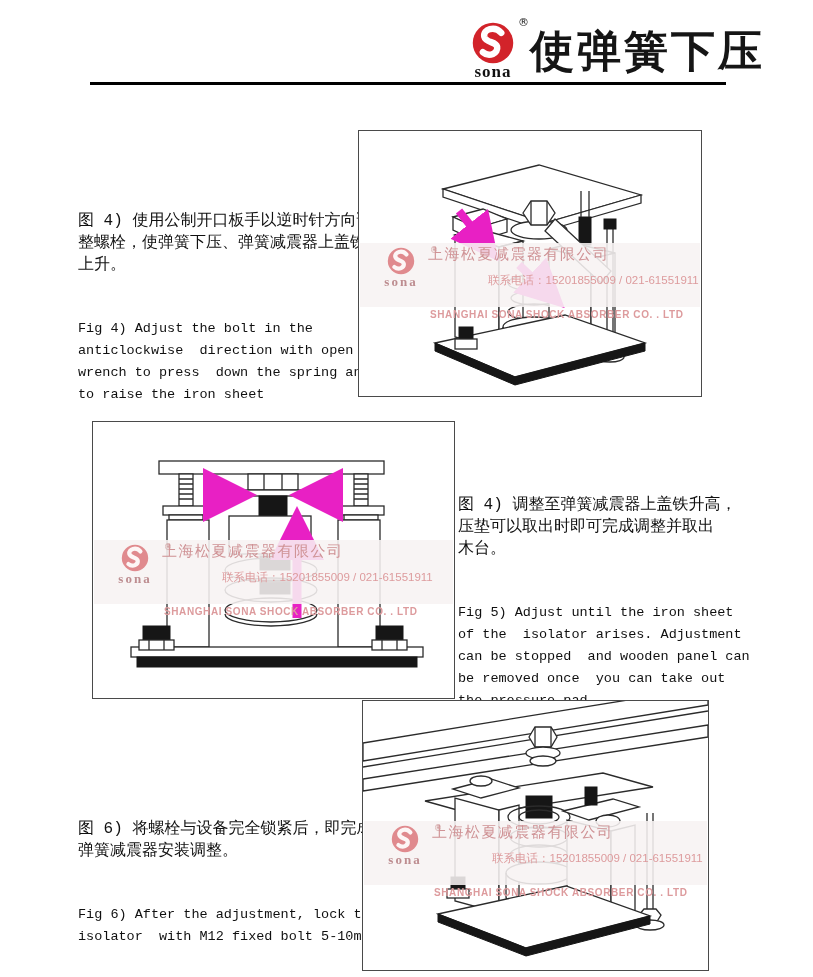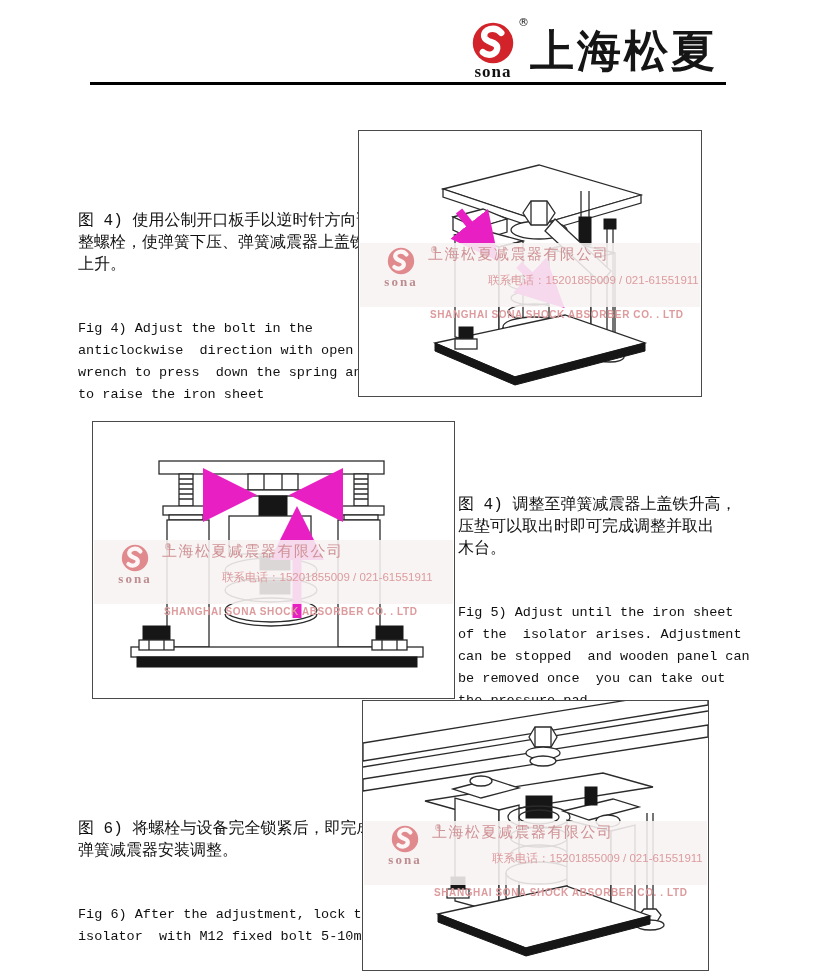--- a/index.html
+++ b/index.html
@@ -61,21 +61,21 @@
 <div class="page">
 
   <div class="hdr-logo">
     <svg width="46" height="46" viewBox="0 0 100 100">
       <circle cx="50" cy="50" r="44" fill="#d2232a"></circle>
       <path d="M68,28 C54,12 28,20 31,36 C34,50 56,46 59,58 C62,72 42,82 28,70" stroke="#fff" stroke-width="14" fill="none" stroke-linecap="round"></path>
     </svg>
   </div>
   <div class="hdr-reg">®</div>
   <div class="hdr-sona">sona</div>
-  <div class="hdr-brand">上海松夏</div>
+  <div class="hdr-brand">使弹簧下压</div>
   <div class="hdr-rule"></div>
 
   <div class="tblock" id="tb4">
     <div class="cn">图 4) 使用公制开口板手以逆时针方向调
 整螺栓，使弹簧下压、弹簧减震器上盖铁
 上升。</div>
     <div class="en">Fig 4) Adjust the bolt in the
 anticlockwise  direction with open
 wrench to press  down the spring and
 to raise the iron sheet</div>

